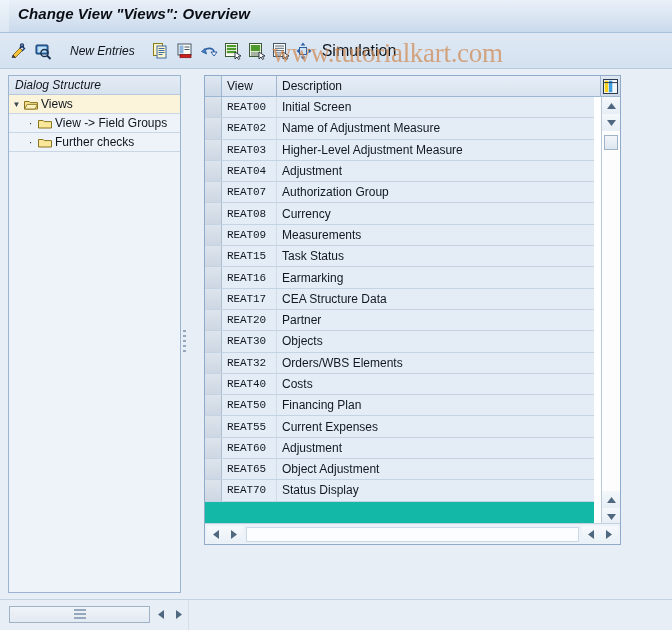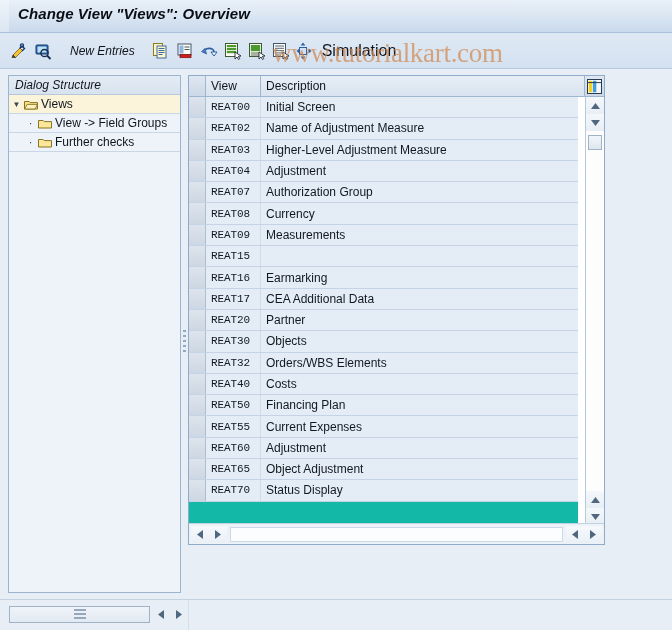--- a/index.html
+++ b/index.html
@@ -166,21 +166,21 @@
   #splitter .grip i {
     display: block;
     width: 3px; height: 2px;
     background: #95a7bd;
     margin-bottom: 3px;
   }
 
   
   #tablepanel {
     position: absolute;
-    left: 188px; top: 6px;
+    left: 204px; top: 6px;
     width: 417px; height: 470px;
     border: 1px solid #8fabc9;
     background: #ffffff;
     box-sizing: border-box;
     overflow: hidden;
   }
   
   #thead {
     position: absolute;
     left: 0; top: 0;
@@ -572,30 +572,31 @@
           <div class="desccell">Currency</div>
         </div>
         <div class="row">
           <div class="selcell"></div>
           <div class="viewcell">REAT09</div>
           <div class="desccell">Measurements</div>
         </div>
         <div class="row">
           <div class="selcell"></div>
           <div class="viewcell">REAT15</div>
+          <div class="desccell">Task Status</div>
         </div>
         <div class="row">
           <div class="selcell"></div>
           <div class="viewcell">REAT16</div>
           <div class="desccell">Earmarking</div>
         </div>
         <div class="row">
           <div class="selcell"></div>
           <div class="viewcell">REAT17</div>
-          <div class="desccell">CEA Additional Data</div>
+          <div class="desccell">CEA Structure Data</div>
         </div>
         <div class="row">
           <div class="selcell"></div>
           <div class="viewcell">REAT20</div>
           <div class="desccell">Partner</div>
         </div>
         <div class="row">
           <div class="selcell"></div>
           <div class="viewcell">REAT30</div>
           <div class="desccell">Objects</div>

